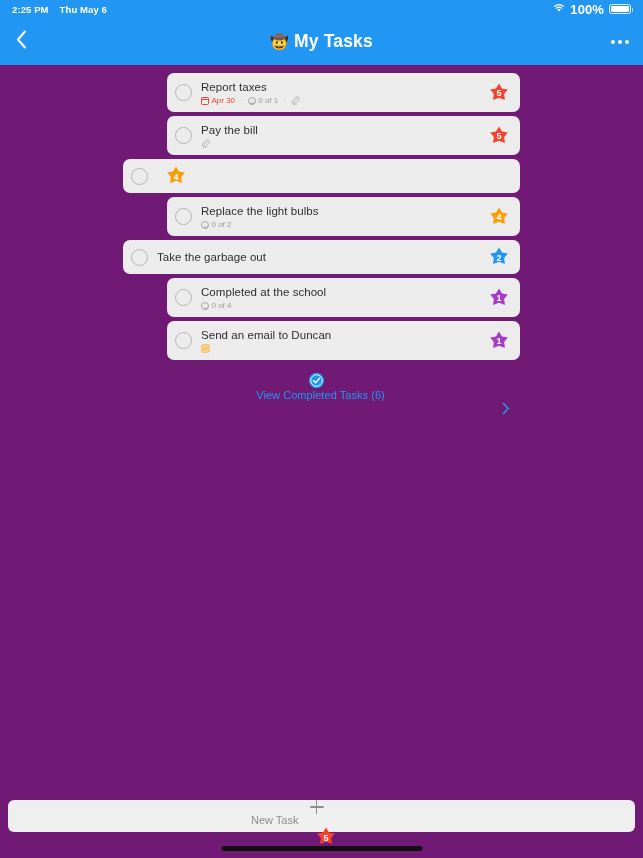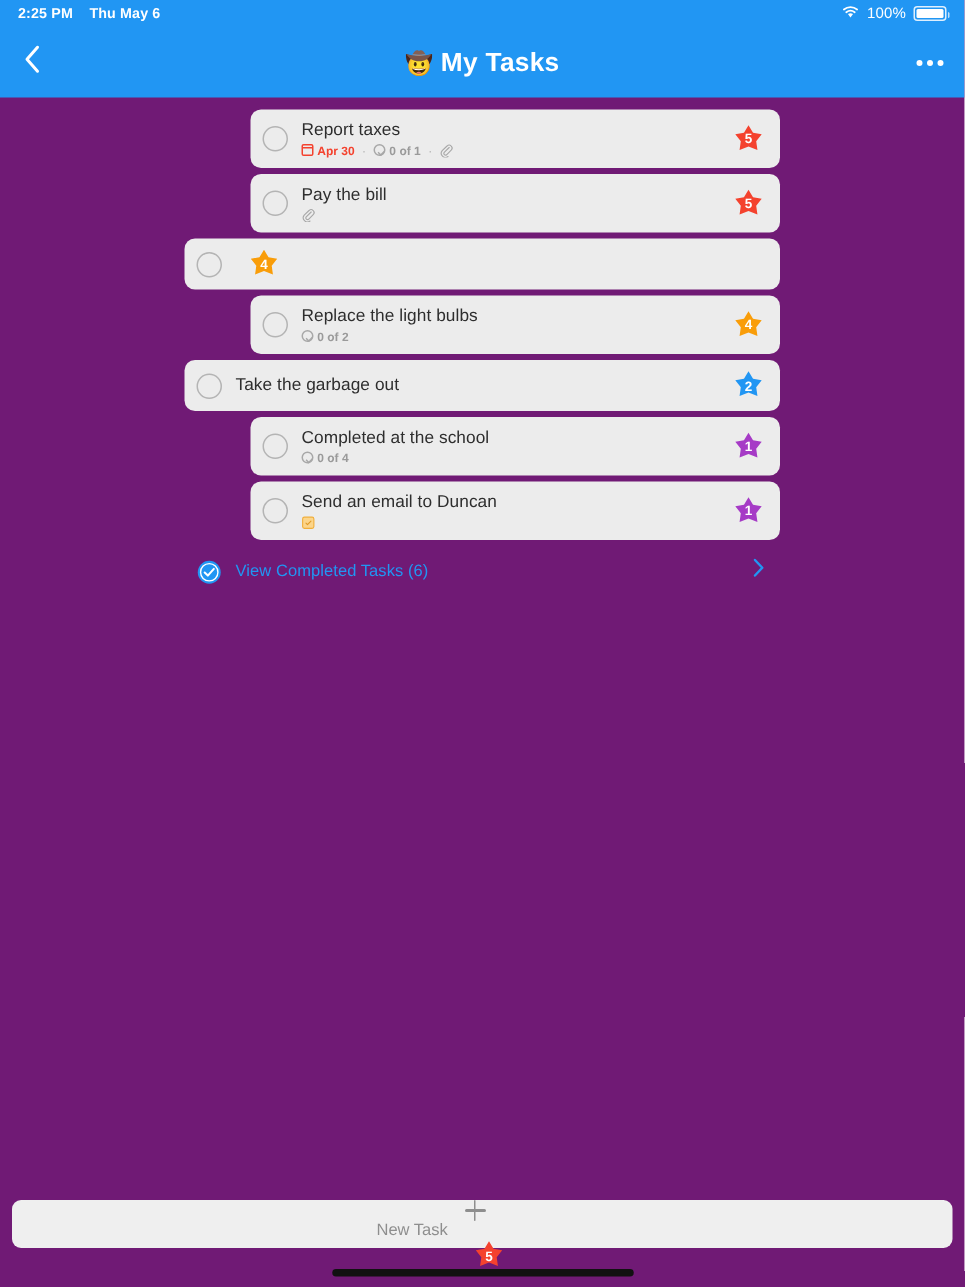--- a/index.html
+++ b/index.html
@@ -13,21 +13,21 @@
 
   
   .statusbar {
     height: 18px; background: #2196f3; color: #fff;
     display: flex; align-items: center;
     padding: 0 12px; font-size: 9.5px; letter-spacing: .1px;
   }
   .sb-time { font-weight: 600; }
   .sb-date { margin-left: 11px; font-weight: 600; }
   .sb-right { margin-left: auto; display: flex; align-items: center; gap: 5px; }
-  .sb-pct { font-weight: 400; font-size: 10px; }
+  .sb-pct { font-weight: 700; font-size: 13px; }
   .wifi-ico { display:block; }
   .batt { width: 22px; height: 10px; border: 1px solid rgba(255,255,255,.85);
           border-radius: 2.5px; position: relative; padding: 1px; }
   .batt::after { content:""; position:absolute; right:-3px; top:3px; width:1.5px;
                  height:4px; background: rgba(255,255,255,.7); border-radius:0 1px 1px 0; }
   .batt i { display:block; height:100%; width:100%; background:#fff; border-radius:1px; }
 
   
   .navbar {
     height: 47px; background: #2196f3; color: #fff;
@@ -68,21 +68,21 @@
     flex: 0 0 auto; margin-right: 9px; cursor: pointer;
   }
   .task-body { flex: 1 1 auto; min-width: 0; }
   .task-title {
     font-size: 11.5px; color: #2e2e2e; line-height: 14px; letter-spacing: .05px;
   }
   .task-meta {
     display: flex; align-items: center; gap: 3px;
     margin-top: 2px; font-size: 8px; color: #9a9a9a; line-height: 10px;
   }
-  .meta-grp { display: flex; align-items: flex-start; gap: 2.5px; font-weight: bold; }
+  .meta-grp { display: flex; align-items: center; gap: 2.5px; }
   .meta-grp.due { color: #f4422e; }
   .dot-sep { color: #b5b5b5; margin: 0 2px; font-size: 8px; }
 
   
   .ico-cal { width:8px; height:8px; border:1px solid #f4422e; border-radius:1.4px;
              position:relative; display:block; }
   .ico-cal::before { content:""; position:absolute; left:0; right:0; top:1.2px;
                      height:1.4px; background:#f4422e; }
   .ico-check { width:8px; height:8px; border:1px solid #a8a8a8; border-radius:50%;
                position:relative; display:block; }
@@ -102,21 +102,21 @@
   .star svg { position:absolute; inset:0; width:22px; height:22px; }
   .star b {
     position: relative; z-index:2; color: #fff;
     font-size: 9px; font-weight: 700; line-height: 1;
     transform: translateY(.5px);
   }
 
   
   .completed-row {
     display:flex; align-items:center;
-    padding: 8px 10px 8px 8px; margin-top: 4px; cursor:pointer;
+    padding: 8px 10px 8px 8px; margin-top: 4px; cursor:pointer;flex-direction:column;
   }
   .comp-ico { width: 17px; height: 17px; margin-right: 9px; flex:0 0 auto; }
   .comp-label { font-size: 11px; color: #2196f3; letter-spacing:.05px; }
   .chev-right { margin-left:auto; }
 
   
   .newtask-bar {
     position: absolute; left: 8px; right: 8px; bottom: 26px;
     height: 32px; background: #efefef; border-radius: 6px;
     display: flex; align-items: center; padding: 0 10px 0 11px; flex-direction: column;

